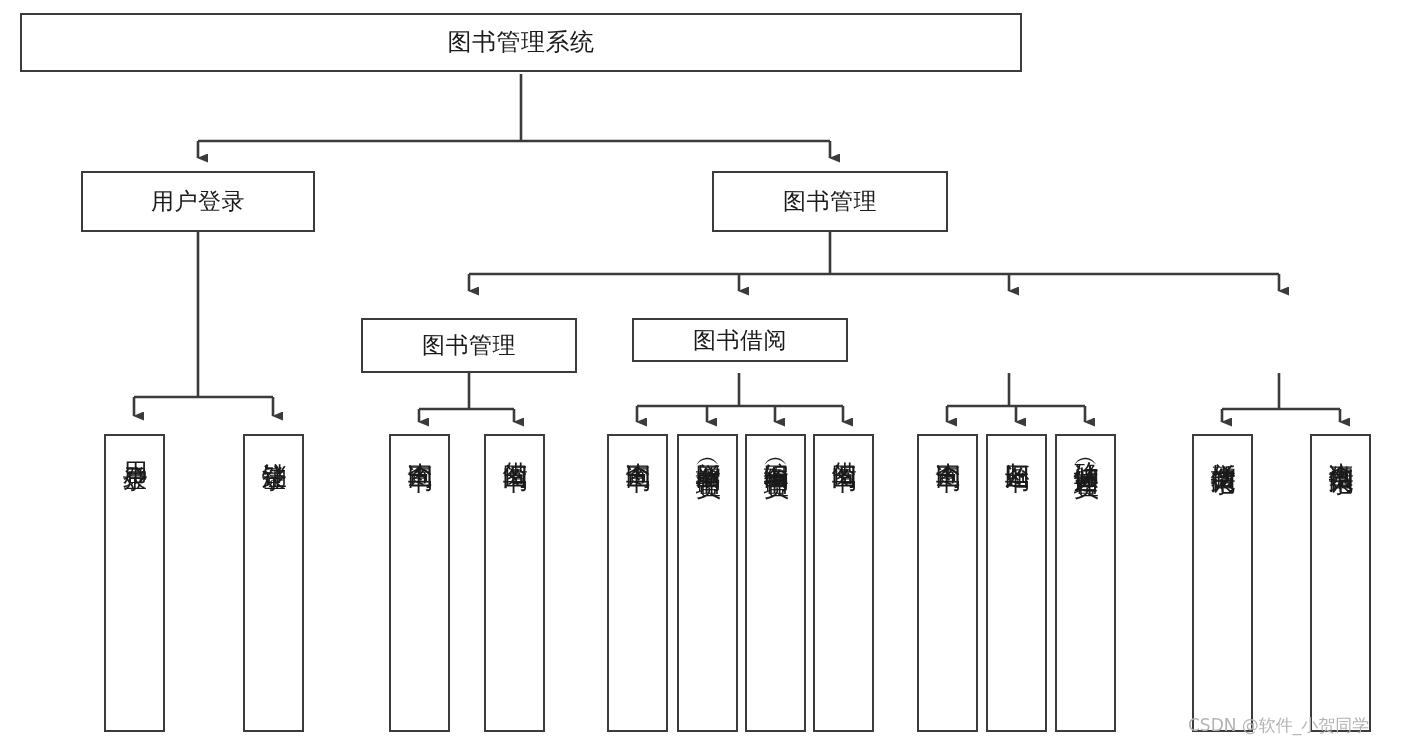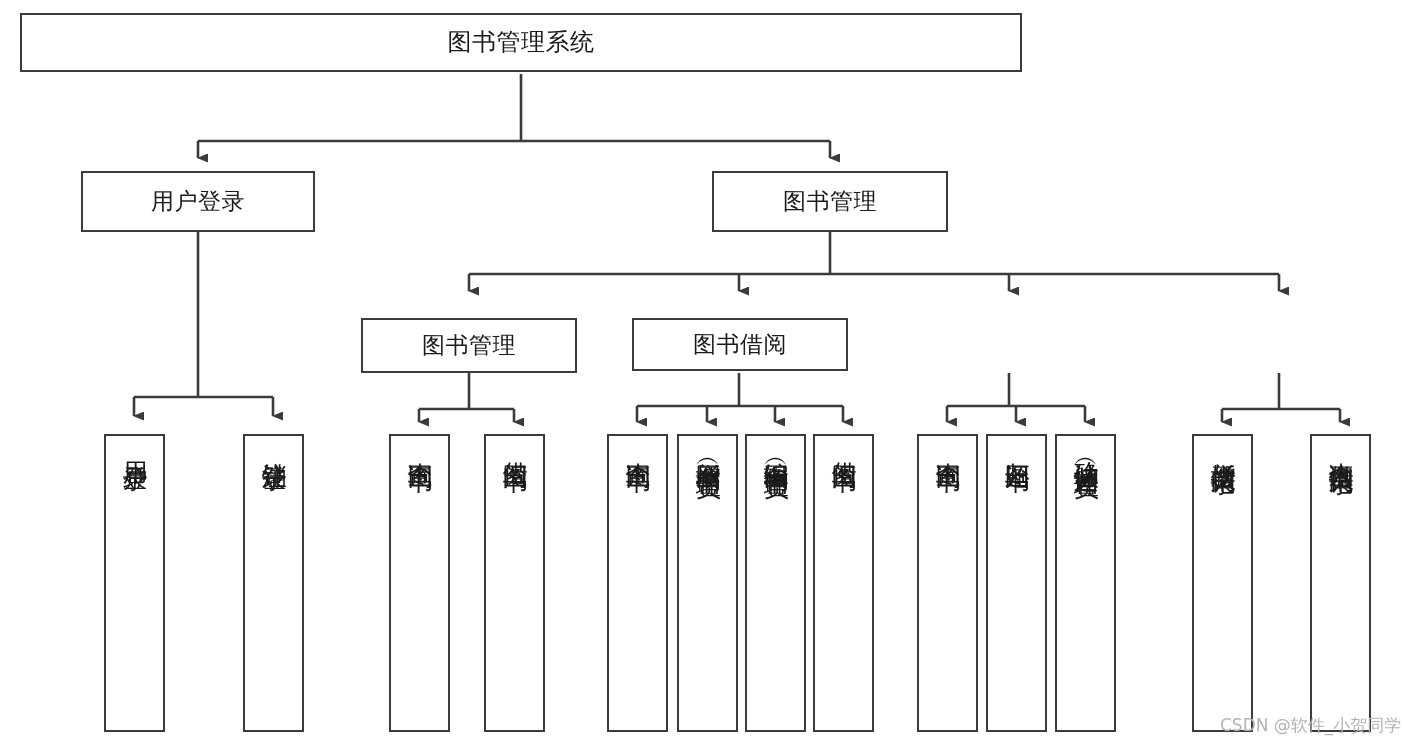--- a/index.html
+++ b/index.html
@@ -59,21 +59,20 @@
     letter-spacing: 2px;
     white-space: nowrap;
   }
   .watermark {
     position: absolute;
     font-size: 17px;
     color: #b4b4b4;
     white-space: nowrap;
     z-index: 5;
     font-family: "DejaVu Sans", "Liberation Sans", sans-serif;
-    margin-left: 32px;
   }
 </style>
 </head>
 <body>
 
 <div id="canvas">
 
   <svg id="wires" viewBox="0 0 1405 747" xmlns="http://www.w3.org/2000/svg">
     <defs>
       <marker id="ah" markerWidth="9" markerHeight="11" refX="4.5" refY="10" orient="auto" markerUnits="userSpaceOnUse">
@@ -133,21 +132,21 @@
   </div>
 
   <div class="node h-node" style="left:712px; top:171px; width:236px; height:61px;">
     <span class="lbl">图书管理</span>
   </div>
 
   <div class="node h-node" style="left:361px; top:318px; width:216px; height:55px;">
     <span class="lbl">图书管理</span>
   </div>
 
-  <div class="node h-node" style="left:632px; top:318px; width:216px; height:53px;">
+  <div class="node h-node" style="left:632px; top:318px; width:216px; height:44px;">
     <span class="lbl">图书借阅</span>
   </div>
 
 
 
   <div class="node v-node" style="left:104px; top:434px; width:61px; height:298px;">
     <span class="lbl">用户登录</span>
   </div>
 
   <div class="node v-node" style="left:243px; top:434px; width:61px; height:298px;">

